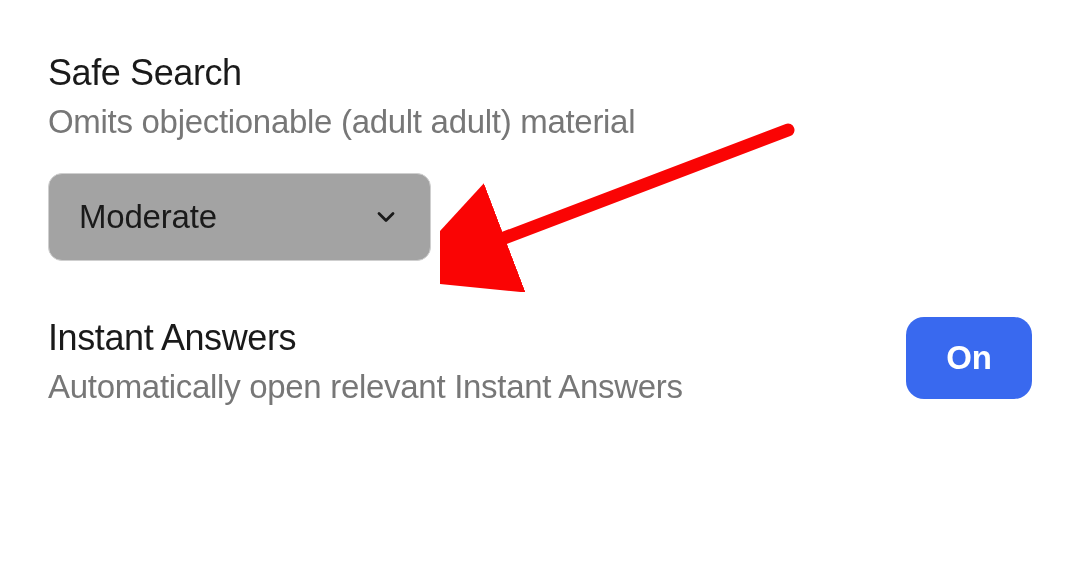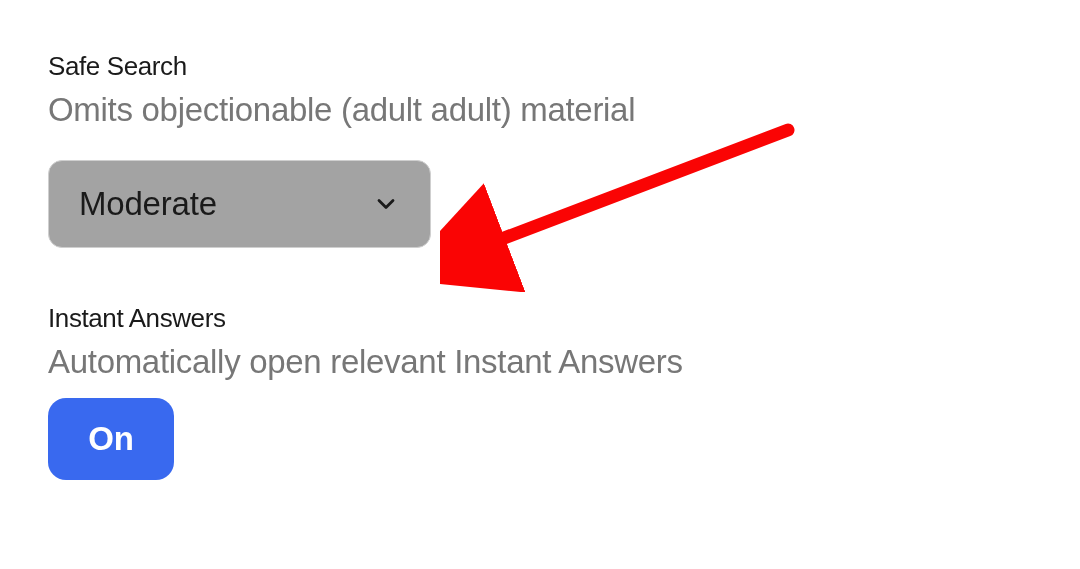--- a/index.html
+++ b/index.html
@@ -13,30 +13,30 @@
       width: 1080px;
       height: 569px;
       padding: 50px 48px 0 48px;
       position: relative;
     }
     .setting-block {
       margin-bottom: 54px;
     }
     .setting-row {
       display: flex;
-      flex-direction: column;
+      flex-direction: row;
       align-items: flex-start;
       justify-content: space-between;
       width: 100%;
     }
     .setting-left {
       max-width: 760px;
     }
     .setting-title {
-      font-size: 26px;
+      font-size: 36px;
       font-weight: 400;
       color: #1a1a1a;
       letter-spacing: -0.4px;
       line-height: 1.25;
       margin-bottom: 4px;
     }
     .setting-desc {
       font-size: 33px;
       font-weight: 400;
       color: #777777;

